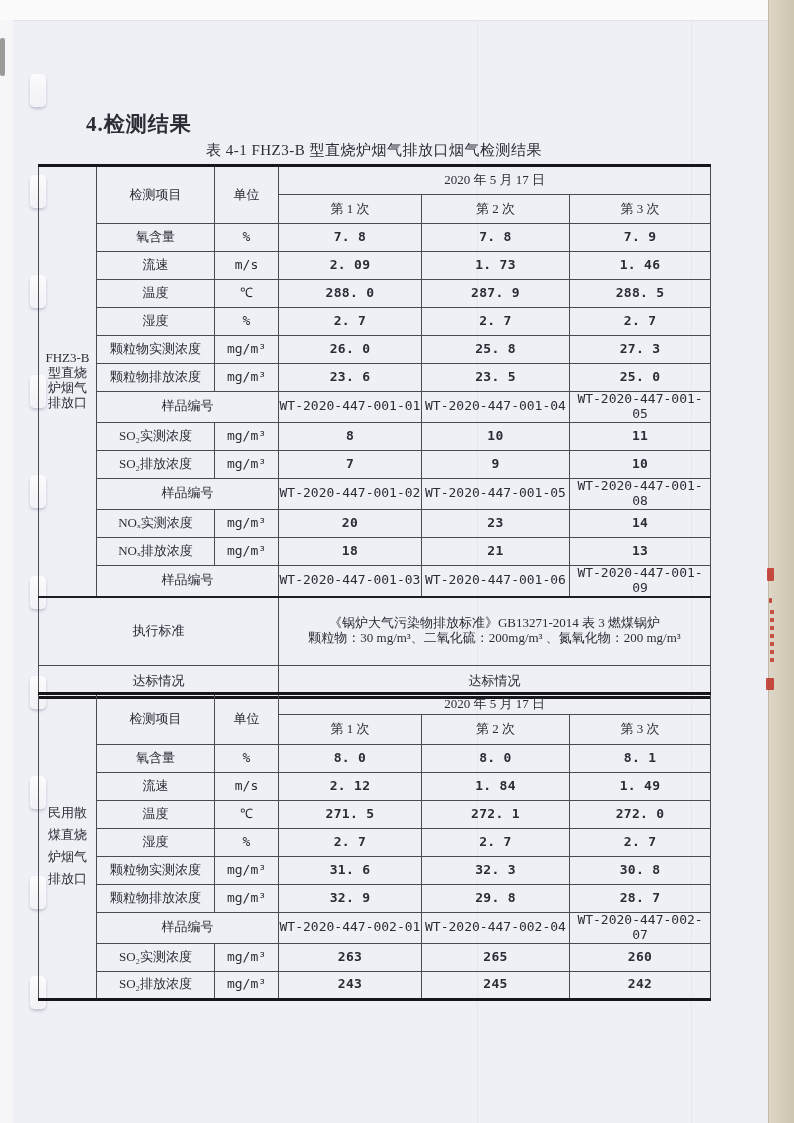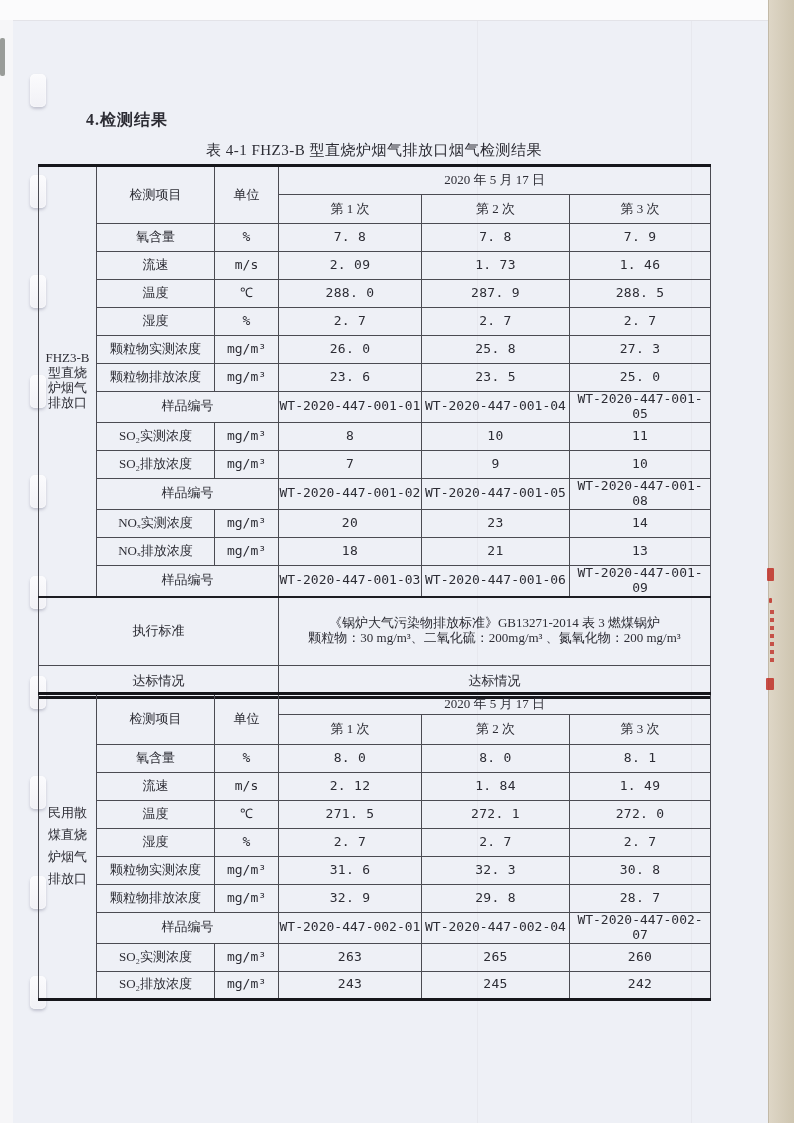--- a/index.html
+++ b/index.html
@@ -15,41 +15,41 @@
   .edge-left{position:absolute;left:0;top:20px;width:13px;height:1103px;background:#f6f6f8;}
   .smudge{position:absolute;left:0;top:38px;width:5px;height:38px;background:#676c66;opacity:.65;border-radius:2px;}
   .crease{position:absolute;top:20px;bottom:0;width:1px;background:#e2e2ea;opacity:.6;}
   .hole{position:absolute;left:30px;width:16px;height:33px;border-radius:5px;
     background:linear-gradient(180deg,#fbfbfd,#f1f1f6);
     box-shadow:0 2px 3px rgba(110,110,135,.35), inset 0 0 2px #ffffff;}
   .redmark{position:absolute;background:#c03028;opacity:.85;border-radius:1px;}
   .reddashes{position:absolute;left:770px;top:610px;width:4px;height:52px;opacity:.8;
     background:repeating-linear-gradient(180deg,#c03028 0 4px,transparent 4px 8px);}
   
-  .title{position:absolute;left:86px;top:110px;font-size:16px;font-weight:bold;letter-spacing:1px;}
+  .title{position:absolute;left:86px;top:110px;font-size:21px;font-weight:bold;letter-spacing:1px;}
   .caption{position:absolute;left:38px;width:672px;text-align:center;font-size:15px;font-weight:normal;letter-spacing:.5px;}
   .cap1{top:141px;}
   .cap2{top:666px;}
   .footer{position:absolute;left:60px;top:1003px;width:672px;text-align:center;font-size:12px;letter-spacing:2px;}
   
   table.t{position:absolute;left:38px;border-collapse:collapse;table-layout:fixed;width:672px;
     border:1px solid #3c3c44;border-top:3px solid #16161b;border-bottom:3px solid #16161b;}
   .t1{top:164px;height:518px;}
   .t2{top:692px;height:304px;}
   .t td{border:1px solid #4b4b52;text-align:center;vertical-align:middle;padding:0;font-size:13px;line-height:1.15;}
   .t1 tr{height:28px;} .t1 tr.hrow{height:29px;} .t1 tr.hrow2{height:29px;}
   .t1 tr.std{height:69px;padding-left:28px;} .t1 tr.cmp{height:32px;padding-left:44px;}
   .t1 tr.std td{border-top:2px solid #1c1c22;}
   .t2 tr{height:28px;} .t2 tr.hrow{height:21px;} .t2 tr.hrow2{height:30px;}
   .outlet{white-space:pre-line;font-size:13px;line-height:20px;}
   .t2 .outlet{line-height:22px;}
   .hd{font-size:13.5px;}
   .lbl{font-size:13px;}
   .unit{font-family:"DejaVu Sans Mono",monospace;font-size:12px;}
-  .num{font-family:"DejaVu Sans Mono",monospace;font-size:12.5px;letter-spacing:.3px;}
+  .num{font-family:"DejaVu Sans Mono",monospace;font-size:12.5px;letter-spacing:.3px;font-weight:bold;}
   .id{font-family:"DejaVu Sans Mono",monospace;font-size:11.5px;letter-spacing:0;}
   .stdtext{white-space:pre-line;font-size:13px;line-height:21px;}
 </style>
 </head>
 <body>
 
 <div class="page">
 
   <div class="edge-top"></div>
   <div class="edge-right"></div>

